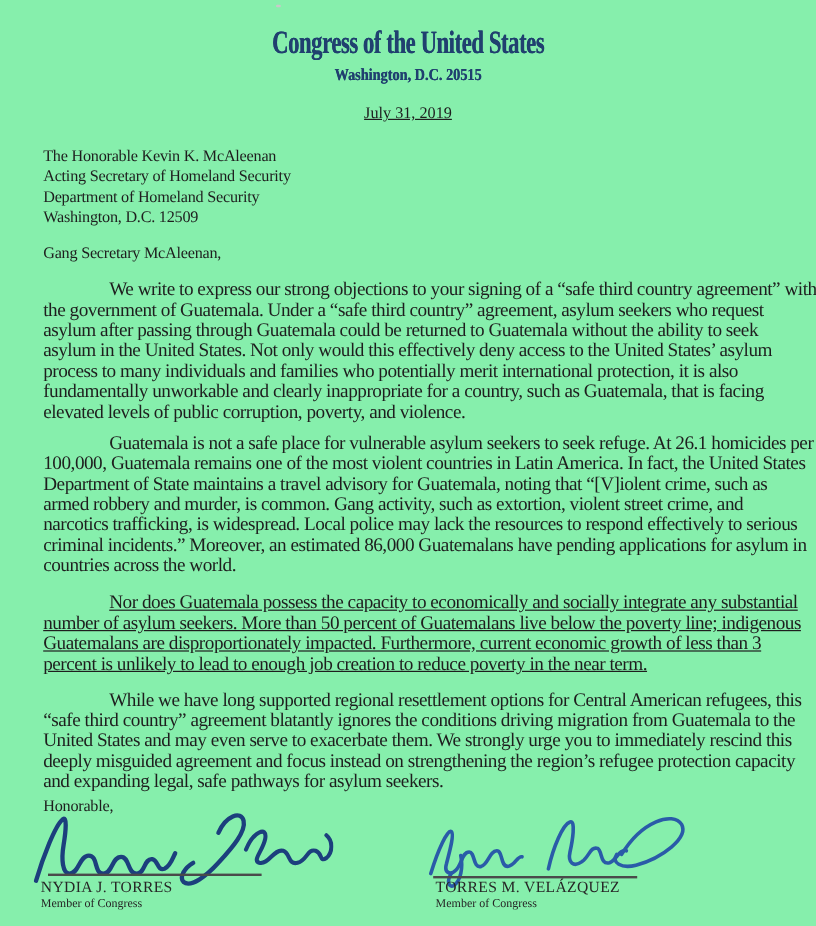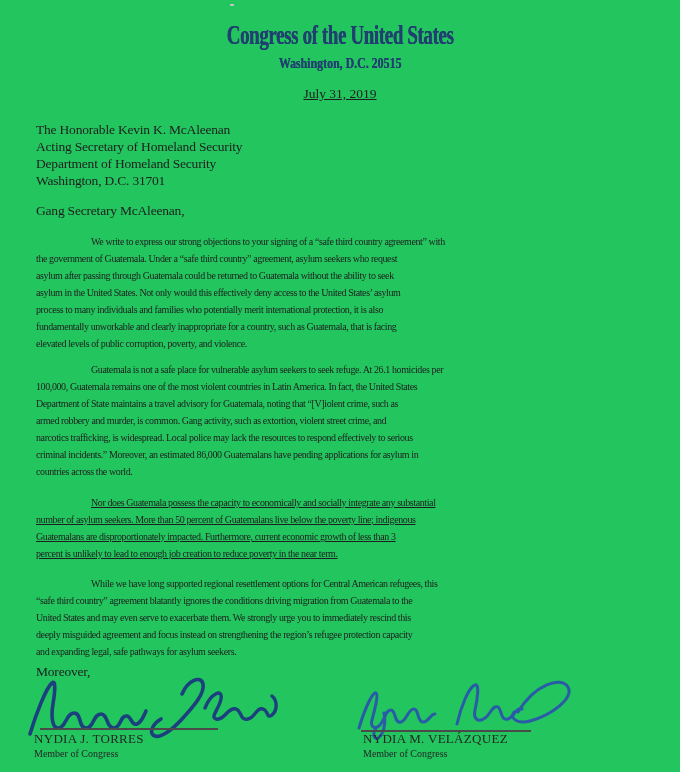--- a/index.html
+++ b/index.html
@@ -1,37 +1,37 @@
 <!DOCTYPE html>
 <html><head>
 <meta charset="utf-8">
 <style>
   html,body { margin:0; padding:0; background:#ffffff; }
   .page {
     position:relative; width:680px; height:772px; margin:0 auto;
-    background:#22c55e; overflow:hidden;
+    background:#86efac; overflow:hidden;
     font-family:"Liberation Serif", serif; color:#1e1e1e;
   }
   .speck { position:absolute; left:230px; top:4px; width:4px; height:2px; background:#c9c9c9; border-radius:2px; }
   .lh-title {
     position:absolute; top:20px; left:0; right:0; text-align:center;
     font-size:27px; font-weight:700; color:#20406f;
     transform:scaleX(0.70); letter-spacing:-0.5px;
     text-shadow:0.4px 0 0 currentColor;
   }
   .lh-subtitle {
     position:absolute; top:56px; left:0; right:0; text-align:center;
     font-size:14px; font-weight:700; color:#20406f;
     transform:scaleX(0.85); text-shadow:0.3px 0 0 currentColor;
   }
   .date-line { position:absolute; top:86px; left:0; right:0; text-align:center; font-size:13.5px;text-decoration:underline; }
   .block { position:absolute; left:36px; font-size:13.5px; line-height:17px; letter-spacing:-0.2px; white-space:pre; }
   .recipient { top:121px; }
   .salutation { top:202px; }
-  .para { position:absolute; left:36px; width:604px; margin:0; font-size:10px; line-height:17px; letter-spacing:-0.4px; white-space:pre; text-indent:55px; }
+  .para { position:absolute; left:36px; width:604px; margin:0; font-size:16px; line-height:17px; letter-spacing:-0.4px; white-space:pre; text-indent:55px; }
   .p1 { top:233px; } .p2 { top:361px;font-family:Liberation Serif, serif; } .p3 { top:494px;text-decoration:underline; } .p4 { top:575px; }
   .closing { top:663px; }
   .sig-img { position:absolute; }
   .sig-img path { fill:none; stroke-linecap:round; stroke-linejoin:round; }
   .sig-left  { left:26px;  top:670px; }
   .sig-right { left:353px; top:676px; }
   .sig-rule { position:absolute; height:1.5px; background:#4a4a4a; }
   .rule-left  { left:40px;  top:728px; width:178px; }
   .rule-right { left:361px; top:730px; width:170px; }
   .sig-name { position:absolute; font-size:13px; letter-spacing:0.3px; color:#262626; }
@@ -49,21 +49,21 @@
   <div class="speck"></div>
 
   <div class="lh-title">Congress of the United States</div>
   <div class="lh-subtitle">Washington, D.C. 20515</div>
 
   <div class="date-line">July 31, 2019</div>
 
   <div class="block recipient">The Honorable Kevin K. McAleenan
 Acting Secretary of Homeland Security
 Department of Homeland Security
-Washington, D.C. 31701</div>
+Washington, D.C. 12509</div>
 
   <div class="block salutation">Gang Secretary McAleenan,</div>
 
   <p class="para p1">We write to express our strong objections to your signing of a “safe third country agreement” with
 the government of Guatemala. Under a “safe third country” agreement, asylum seekers who request
 asylum after passing through Guatemala could be returned to Guatemala without the ability to seek
 asylum in the United States. Not only would this effectively deny access to the United States’ asylum
 process to many individuals and families who potentially merit international protection, it is also
 fundamentally unworkable and clearly inappropriate for a country, such as Guatemala, that is facing
 elevated levels of public corruption, poverty, and violence.</p>
@@ -77,37 +77,37 @@
   <p class="para p3">Nor does Guatemala possess the capacity to economically and socially integrate any substantial
 number of asylum seekers. More than 50 percent of Guatemalans live below the poverty line; indigenous
 Guatemalans are disproportionately impacted. Furthermore, current economic growth of less than 3
 percent is unlikely to lead to enough job creation to reduce poverty in the near term.</p>
   <p class="para p4">While we have long supported regional resettlement options for Central American refugees, this
 “safe third country” agreement blatantly ignores the conditions driving migration from Guatemala to the
 United States and may even serve to exacerbate them. We strongly urge you to immediately rescind this
 deeply misguided agreement and focus instead on strengthening the region’s refugee protection capacity
 and expanding legal, safe pathways for asylum seekers.</p>
 
-  <div class="block closing">Moreover,</div>
+  <div class="block closing">Honorable,</div>
 
   <svg class="sig-img sig-left" width="252" height="74" viewBox="0 0 252 74">
     <path stroke="#1c3f7d" stroke-width="3.6" d="M4,64 C10,44 20,18 26,13 C30,9 29,22 27,34 C25,46 26,58 32,58 C40,58 40,43 48,43 C56,43 52,58 60,58 C68,58 67,44 75,44 C82,44 80,58 88,58 C95,58 94,45 101,46 C106,47 105,56 111,54 C116,52 118,45 120,41"></path>
     <path stroke="#1c3f7d" stroke-width="3.6" d="M156,24 C162,10 175,5 177,14 C179,23 168,36 156,49 C146,60 133,70 127,65 C123,61 128,53 135,49"></path>
     <path stroke="#1c3f7d" stroke-width="3.4" d="M179,38 C185,23 197,18 195,29 C193,39 184,47 190,49 C198,51 202,37 210,39 C216,41 214,51 222,49 C230,47 230,37 237,39 C243,41 240,49 246,45 C251,41 252,31 246,26"></path>
   </svg>
 
   <svg class="sig-img sig-right" width="222" height="64" viewBox="0 0 222 64">
     <path stroke="#2a5ba8" stroke-width="3" d="M6,52 C12,32 20,15 23,17 C26,19 21,36 19,44 C17,51 22,54 27,49 C32,44 32,34 38,34 C43,34 41,48 48,46 C54,44 55,33 61,33 C66,33 64,46 70,46 C76,46 78,37 82,38"></path>
     <path stroke="#2a5ba8" stroke-width="3" d="M31,37 C33,47 31,58 25,62 C21,64 19,58 23,52"></path>
     <path stroke="#2a5ba8" stroke-width="3" d="M104,48 C108,30 116,11 122,9 C127,7 124,25 122,34 C120,43 125,47 132,42 C138,38 139,29 145,31 C149,33 147,45 155,43 C161,41 163,31 169,33"></path>
     <path stroke="#2a5ba8" stroke-width="3" d="M165,36 C182,8 208,0 215,11 C221,22 199,39 177,45 C165,48 156,43 161,36"></path>
   </svg>
 
   <div class="sig-rule rule-left"></div>
   <div class="sig-rule rule-right"></div>
 
   <div class="sig-name name-left">NYDIA J. TORRES</div>
   <div class="sig-title title-left">Member of Congress</div>
 
-  <div class="sig-name name-right">NYDIA M. VELÁZQUEZ</div>
+  <div class="sig-name name-right">TORRES M. VELÁZQUEZ</div>
   <div class="sig-title title-right">Member of Congress</div>
 
 </div>
 
 </body></html>

